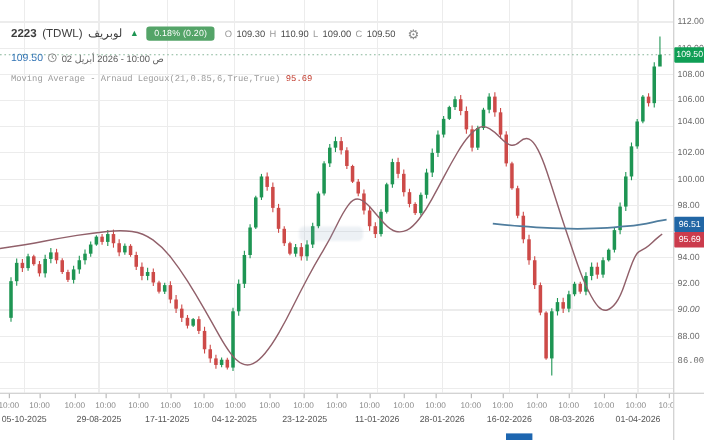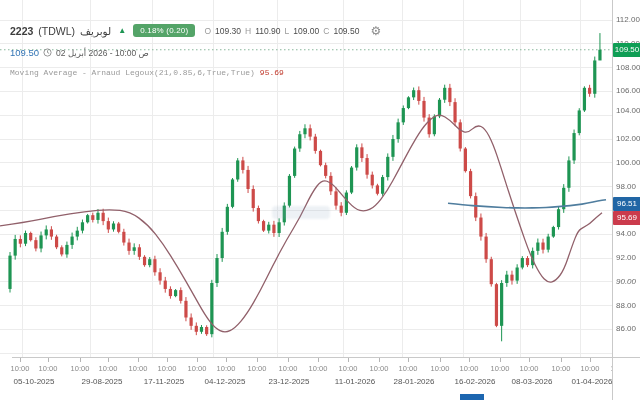--- a/index.html
+++ b/index.html
@@ -31,21 +31,21 @@
   .ma2v{color:#1a5276;margin-left:5px;}
   
   #y-axis{position:absolute;left:612px;top:0;width:28px;height:357px;border-left:1px solid #c9c9c9;background:#fff;}
   .ytick{position:absolute;left:3px;font-size:8px;color:#6a6a6a;}
   .badge{position:absolute;left:0px;width:28px;height:14px;line-height:14px;text-align:center;
          font-size:8px;color:#fff;border-radius:1px;}
   #price-badge{background:#0f9e55;top:43px;}
   #sma-badge{background:#2166a5;top:197px;}
   #alma-badge{background:#cb3b4c;top:211px;}
   
-  #x-axis{position:absolute;left:0;top:357px;width:612px;height:43px;border-top:1px solid #c9c9c9;background:#fff;margin-left:12px;}
+  #x-axis{position:absolute;left:0;top:357px;width:612px;height:43px;border-top:1px solid #c9c9c9;background:#fff;}
   .xtick{position:absolute;top:0;width:1px;height:4px;background:#b5b5b5;}
   .tlabel{position:absolute;top:6px;width:26px;margin-left:-13px;text-align:center;font-size:7.5px;color:#8a8a8a;}
   .dlabel{position:absolute;top:19px;width:62px;margin-left:-31px;text-align:center;font-size:8px;color:#555;}
   #corner{position:absolute;left:612px;top:357px;width:28px;height:43px;background:#fff;border-top:1px solid #c9c9c9;border-left:1px solid #c9c9c9;}
   #bottom-marker{position:absolute;left:460px;top:394px;width:24px;height:8px;background:#1d66b0;}
   #watermark{position:absolute;left:272px;top:206px;width:58px;height:13px;border-radius:4px;
              background:rgba(140,165,190,.16);filter:blur(1px);}
 </style>
 </head>
 <body>
@@ -346,21 +346,21 @@
     </svg>
     <span class="dt">02 ص 10:00 - 2026 أبريل</span>
   </div>
 
   <div id="row-ma1" class="legend">
     <span>Moving Average - Arnaud Legoux(21,0.85,6,True,True)</span><span class="ma1v">95.69</span>
   </div>
 
   <div id="y-axis">
       <div class="ytick" style="top: 348.2px; margin-top: 16px;">84.00</div>
-      <div class="ytick" style="top: 324.4px;">86.00</div>
+      <div class="ytick" style="top: 324.4px; font-family: Liberation Mono, monospace;">86.00</div>
       <div class="ytick" style="top: 300.6px;">88.00</div>
       <div class="ytick" style="top: 276.8px; font-style: italic;">90.00</div>
       <div class="ytick" style="top: 253px;">92.00</div>
       <div class="ytick" style="top: 229.2px;">94.00</div>
       <div class="ytick" style="top: 205.4px;">96.00</div>
       <div class="ytick" style="top: 181.6px;">98.00</div>
       <div class="ytick" style="top: 157.8px;">100.00</div>
       <div class="ytick" style="top: 134px;">102.00</div>
       <div class="ytick" style="top: 106px;">104.00</div>
       <div class="ytick" style="top: 86.4px;">106.00</div>

